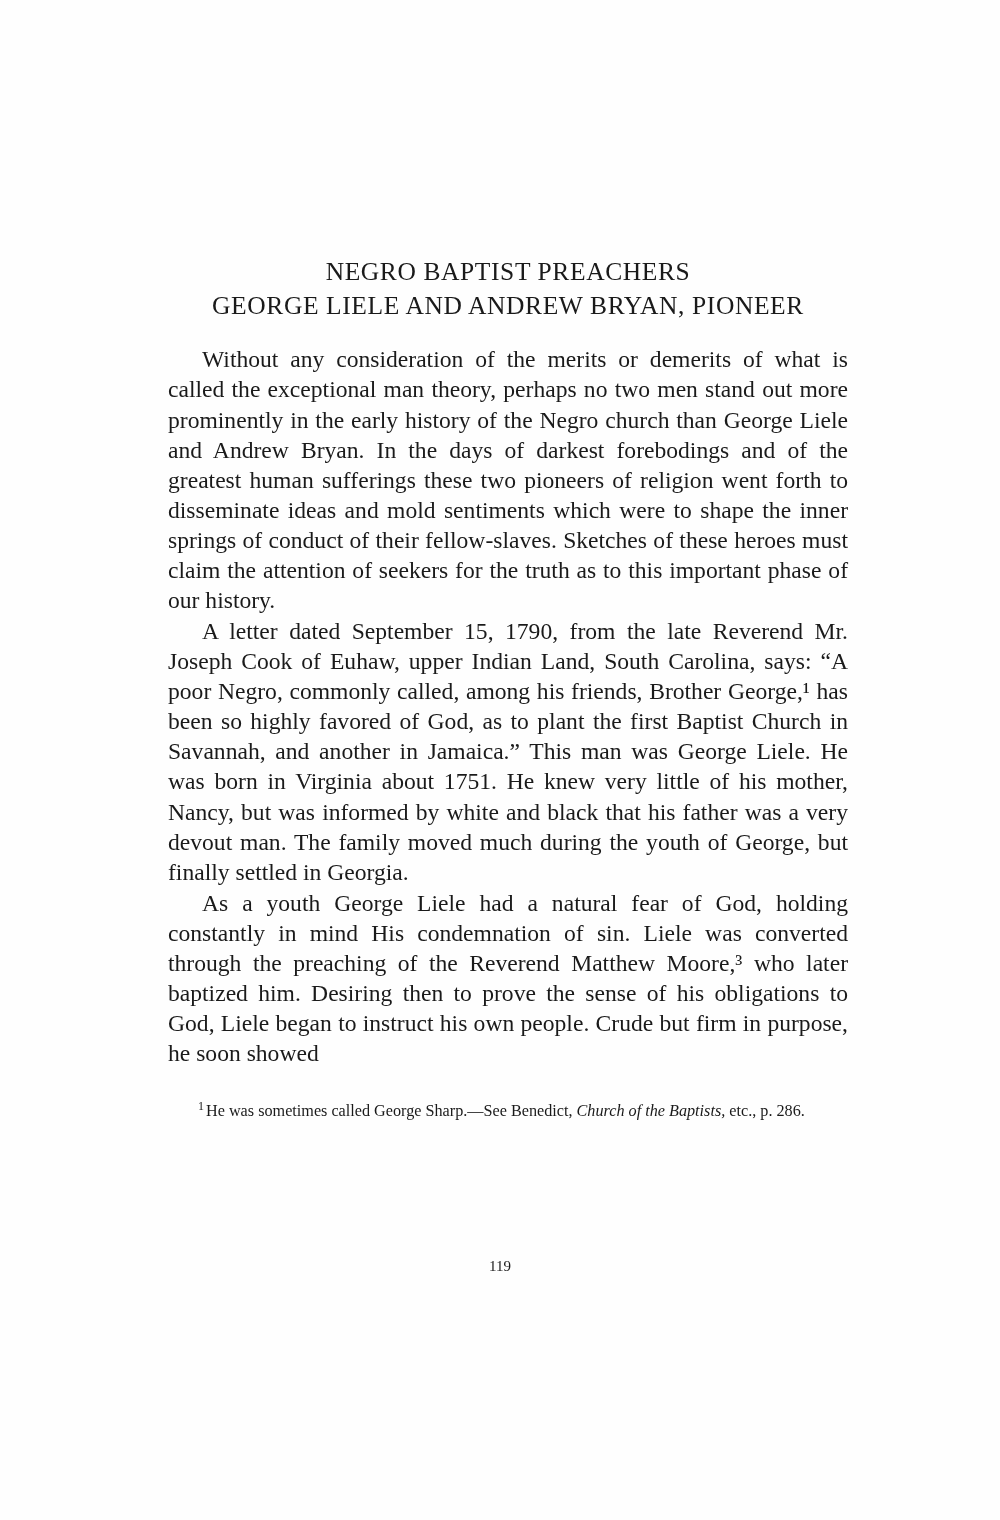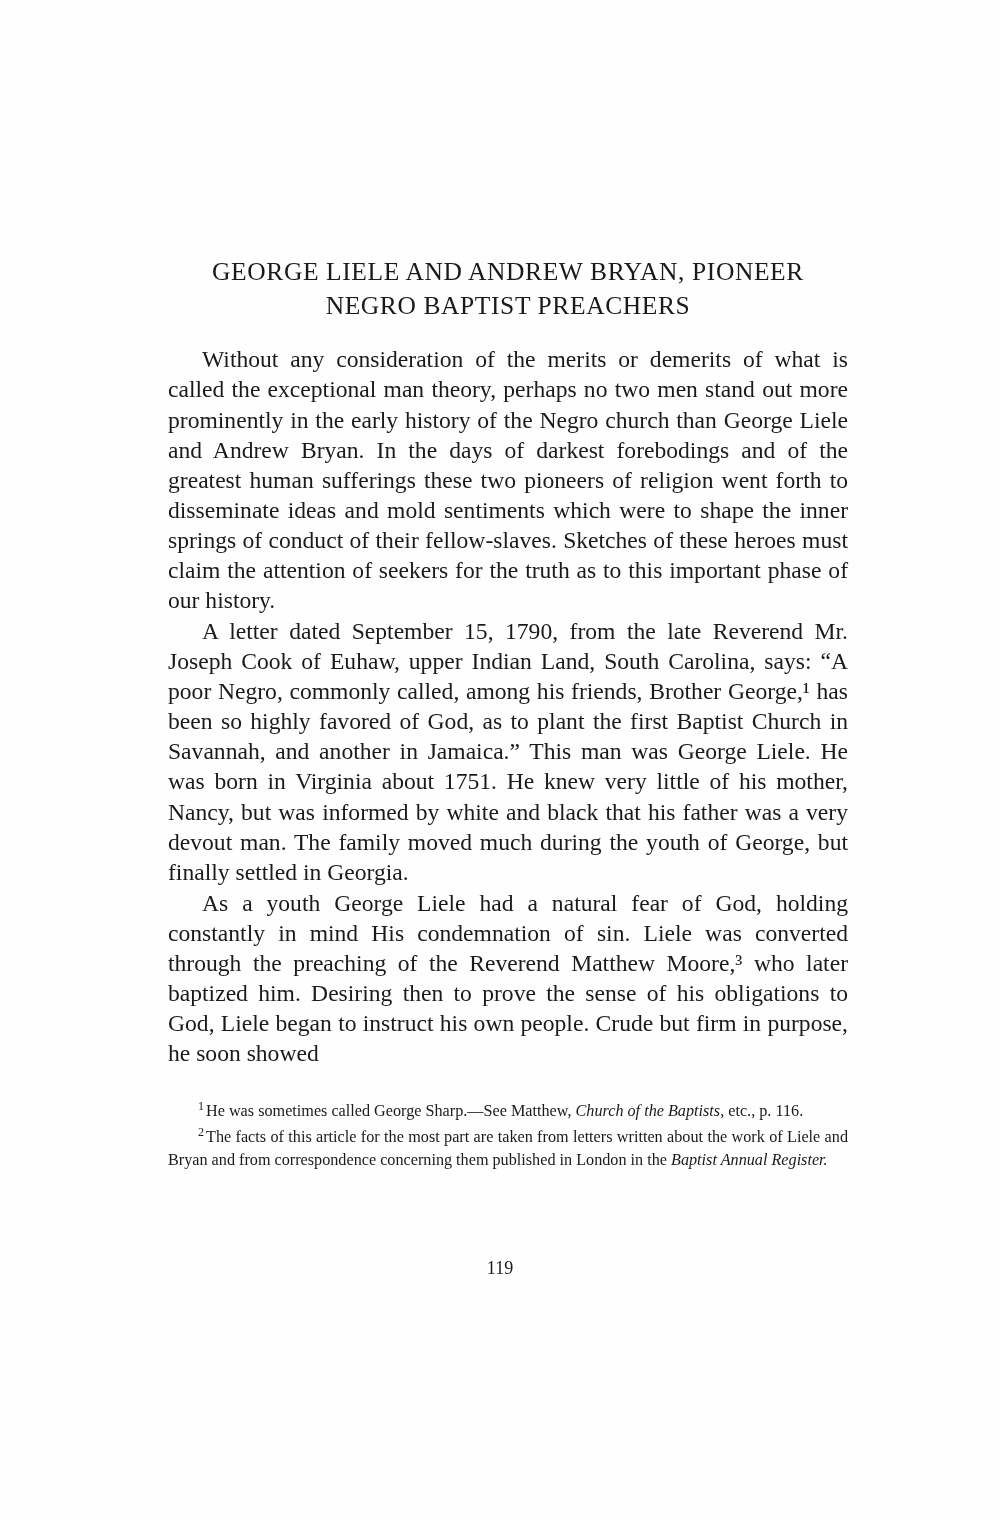--- a/index.html
+++ b/index.html
@@ -72,49 +72,46 @@
   }
   .footnotes em {
     font-style: italic;
   }
   .page-number {
     position: absolute;
     top: 1258px;
     left: 0;
     width: 1000px;
     text-align: center;
-    font-size: 18px;
+    font-size: 15px;
   }
 </style>
 </head>
 <body>
 
 <div class="page">
 
   <div class="content">
 
     <h1 class="title-block">
+      <span class="title-line">NEGRO BAPTIST PREACHERS</span>
       <span class="title-line">GEORGE LIELE AND ANDREW BRYAN, PIONEER</span>
-      <span class="title-line">NEGRO BAPTIST PREACHERS</span>
     </h1>
 
     <p class="body">Without any consideration of the merits or demerits of what is called the exceptional man theory, perhaps no two men stand out more prominently in the early history of the Negro church than George Liele and Andrew Bryan.  In the days of darkest forebodings and of the greatest human sufferings these two pioneers of religion went forth to disseminate ideas and mold sentiments which were to shape the inner springs of conduct of their fellow-slaves.  Sketches of these heroes must claim the attention of seekers for the truth as to this important phase of our history.</p>
     <p class="body">A letter dated September 15, 1790, from the late Reverend Mr. Joseph Cook of Euhaw, upper Indian Land, South Carolina, says: “A poor Negro, commonly called, among his friends, Brother George,¹ has been so highly favored of God, as to plant the first Baptist Church in Savannah, and another in Jamaica.”  This man was George Liele.  He was born in Virginia about 1751.  He knew very little of his mother, Nancy, but was informed by white and black that his father was a very devout man.  The family moved much during the youth of George, but finally settled in Georgia.</p>
     <p class="body">As a youth George Liele had a natural fear of God, holding constantly in mind His condemnation of sin.  Liele was converted through the preaching of the Reverend Matthew Moore,³ who later baptized him.  Desiring then to prove the sense of his obligations to God, Liele began to instruct his own people.  Crude but firm in purpose, he soon showed</p>
 
   </div>
 
   <div class="footnotes">
 
     <p class="fn">
-      <span class="marker">1</span><span>He was sometimes called George Sharp.—See Matthew, </span><em>Church of the Baptists,</em><span> etc., p. 116.</span>
+      <span class="marker">1</span><span>He was sometimes called George Sharp.—See Benedict, </span><em>Church of the Baptists,</em><span> etc., p. 286.</span>
     </p>
 
-    <p class="fn">
-      <span class="marker">2</span><span>The facts of this article for the most part are taken from letters written about the work of Liele and Bryan and from correspondence concerning them published in London in the </span><em>Baptist Annual Register.</em><span></span>
-    </p>
 
 
   </div>
 
   <div class="page-number">119</div>
 
 </div>
 
 </body></html>

